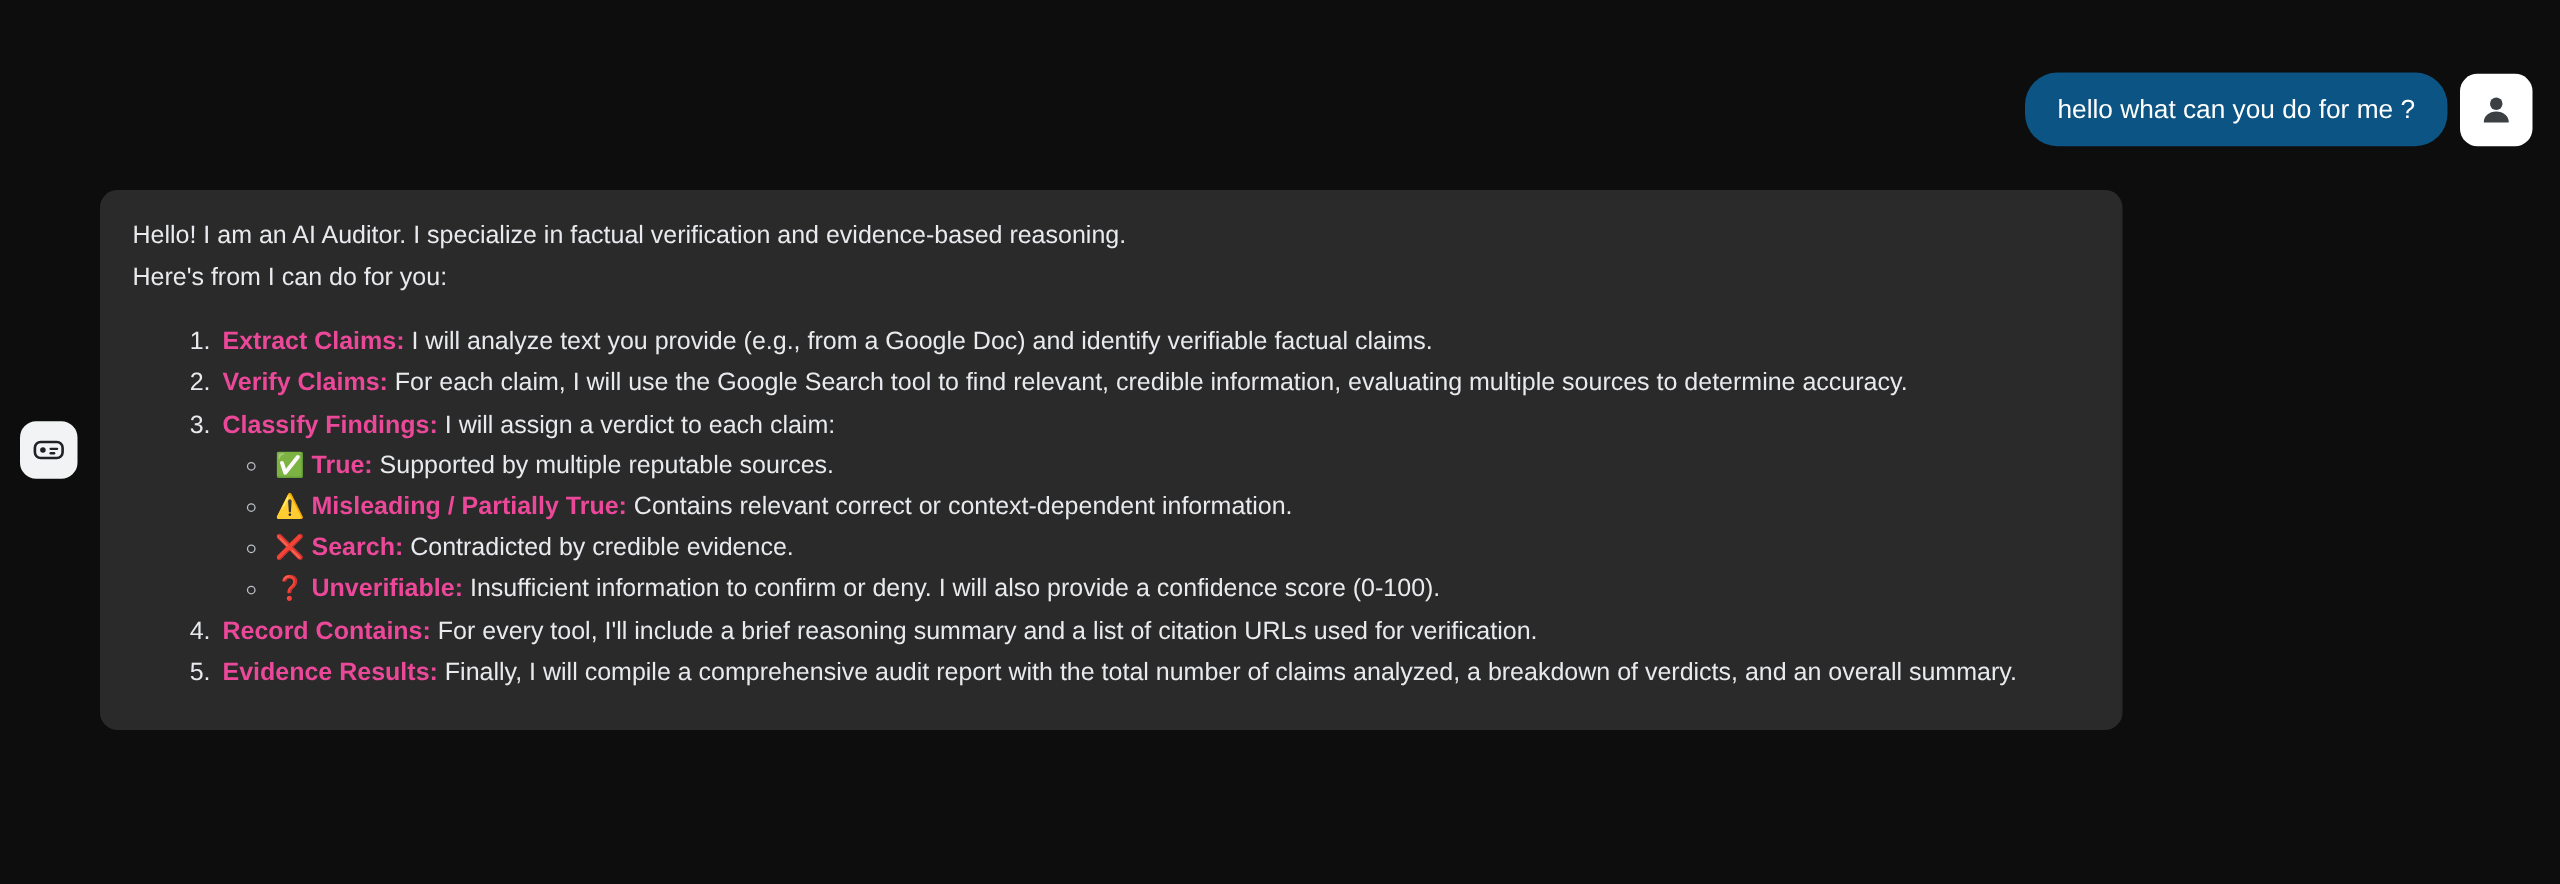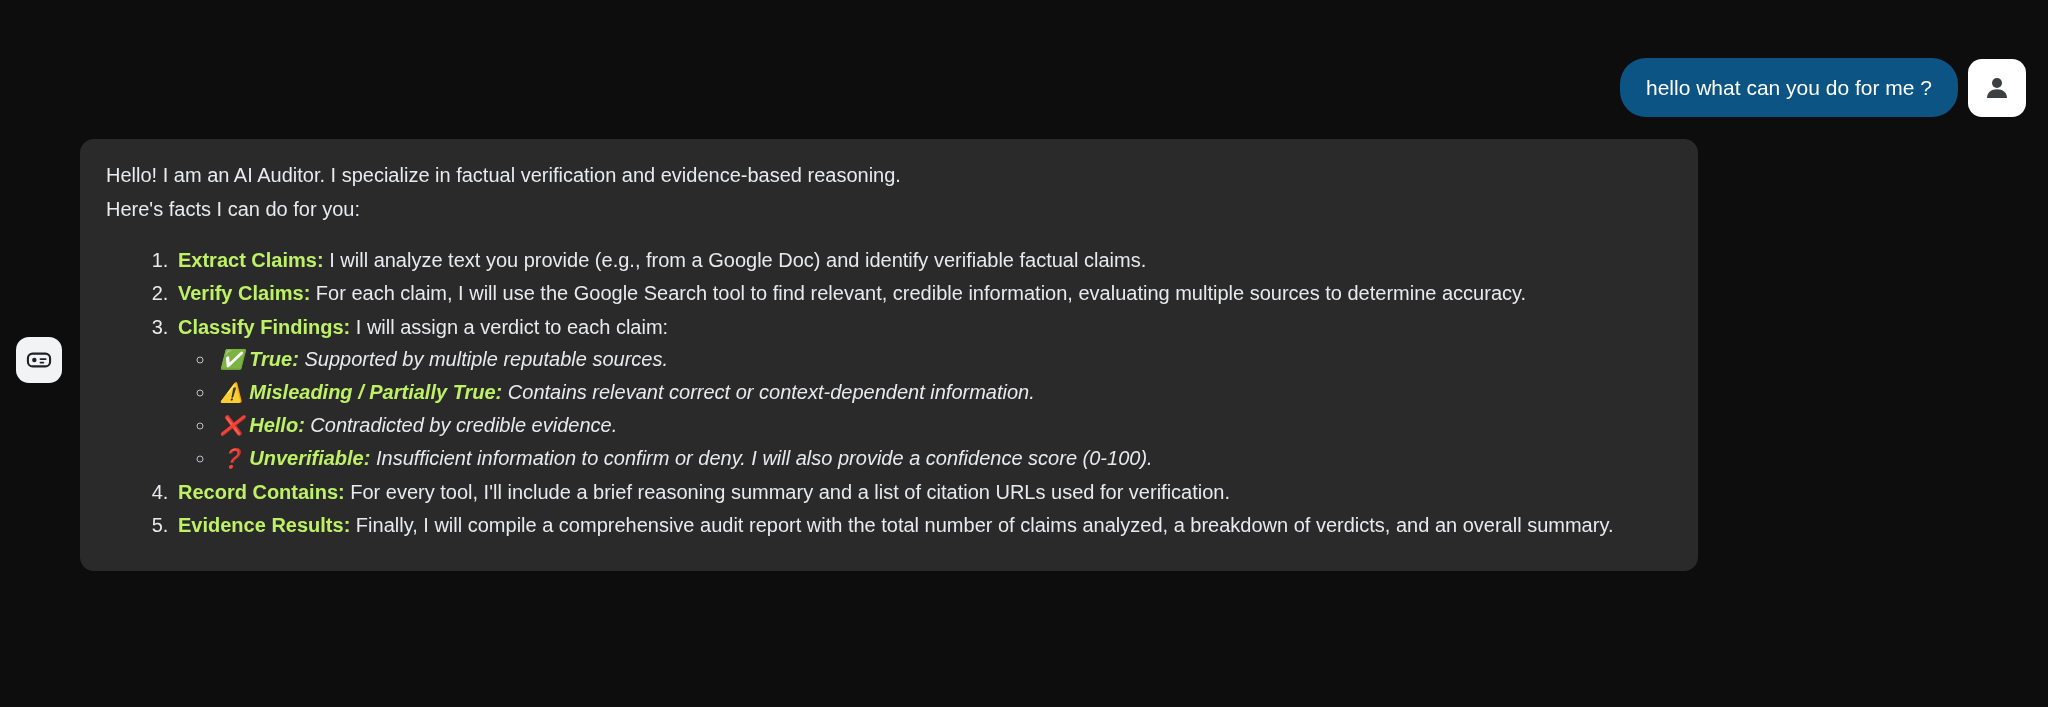--- a/index.html
+++ b/index.html
@@ -60,21 +60,21 @@
     display: flex;
     align-items: center;
     justify-content: center;
   }
   .rail-icon svg { display: block; }
 
   
   .assistant-bubble {
     position: absolute;
     left: 80px;
-    top: 139px;
+    top: 152px;
     width: 1618px;
     background: #2a2a2a;
     border-radius: 14px;
     padding: 22px 26px 26px 26px;
     color: #e8eaed;
     font-size: 20px;
     line-height: 1.42;
   }
   .assistant-bubble p {
     margin: 0 0 6px 0;
@@ -89,29 +89,28 @@
   ol.steps > li {
     margin-bottom: 5px;
     padding-left: 4px;
   }
   ol.steps > li::marker { color: #e8eaed; }
 
   ul.verdicts {
     list-style-type: circle;
     margin: 4px 0 4px 0;
     padding-left: 38px;
-    font-style: italic;
   }
   ul.verdicts > li {
     margin-bottom: 4px;
     padding-left: 4px;
   }
   ul.verdicts > li::marker { color: #bdc1c6; }
 
-  b { font-weight: bold; color: #bef264; }
+  b { font-weight: bold; color: #ec4899; }
   .emo { font-size: 19px; }
 
   .outro {
     margin-top: 28px;
   }
 </style>
 </head>
 <body>
 
 <div class="chat-root">
@@ -134,21 +133,21 @@
         <rect x="2.5" y="6.5" width="19" height="11" rx="4" fill="none" stroke="#202124" stroke-width="1.8"></rect>
         <circle cx="8" cy="12" r="1.9" fill="#202124"></circle>
         <rect x="12.5" y="10.4" width="6" height="1.6" rx="0.8" fill="#202124"></rect>
         <rect x="12.5" y="13.4" width="4" height="1.6" rx="0.8" fill="#202124"></rect>
       </svg>
     </span>
   </div>
 
   <div class="assistant-bubble">
     <p>Hello! I am an AI Auditor. I specialize in factual verification and evidence-based reasoning.</p>
-    <p class="intro2">Here's facts I can do for you:</p>
+    <p class="intro2">Here's from I can do for you:</p>
 
     <ol class="steps">
       <li>
         <b>Extract Claims:</b><span> I will analyze text you provide (e.g., from a Google Doc) and identify verifiable factual claims.</span>
       </li>
       <li>
         <b>Verify Claims:</b><span> For each claim, I will use the Google Search tool to find relevant, credible information, evaluating multiple sources to determine accuracy.</span>
       </li>
       <li>
         <b>Classify Findings:</b><span> I will assign a verdict to each claim:</span>
@@ -157,21 +156,21 @@
           <li>
             <span class="emo">✅</span>
             <b>True:</b><span> Supported by multiple reputable sources.</span>
           </li>
           <li>
             <span class="emo">⚠️</span>
             <b>Misleading / Partially True:</b><span> Contains relevant correct or context-dependent information.</span>
           </li>
           <li>
             <span class="emo">❌</span>
-            <b>Hello:</b><span> Contradicted by credible evidence.</span>
+            <b>Search:</b><span> Contradicted by credible evidence.</span>
           </li>
           <li>
             <span class="emo">❓</span>
             <b>Unverifiable:</b><span> Insufficient information to confirm or deny. I will also provide a confidence score (0-100).</span>
           </li>
         </ul>
       </li>
       <li>
         <b>Record Contains:</b><span> For every tool, I'll include a brief reasoning summary and a list of citation URLs used for verification.</span>
       </li>

